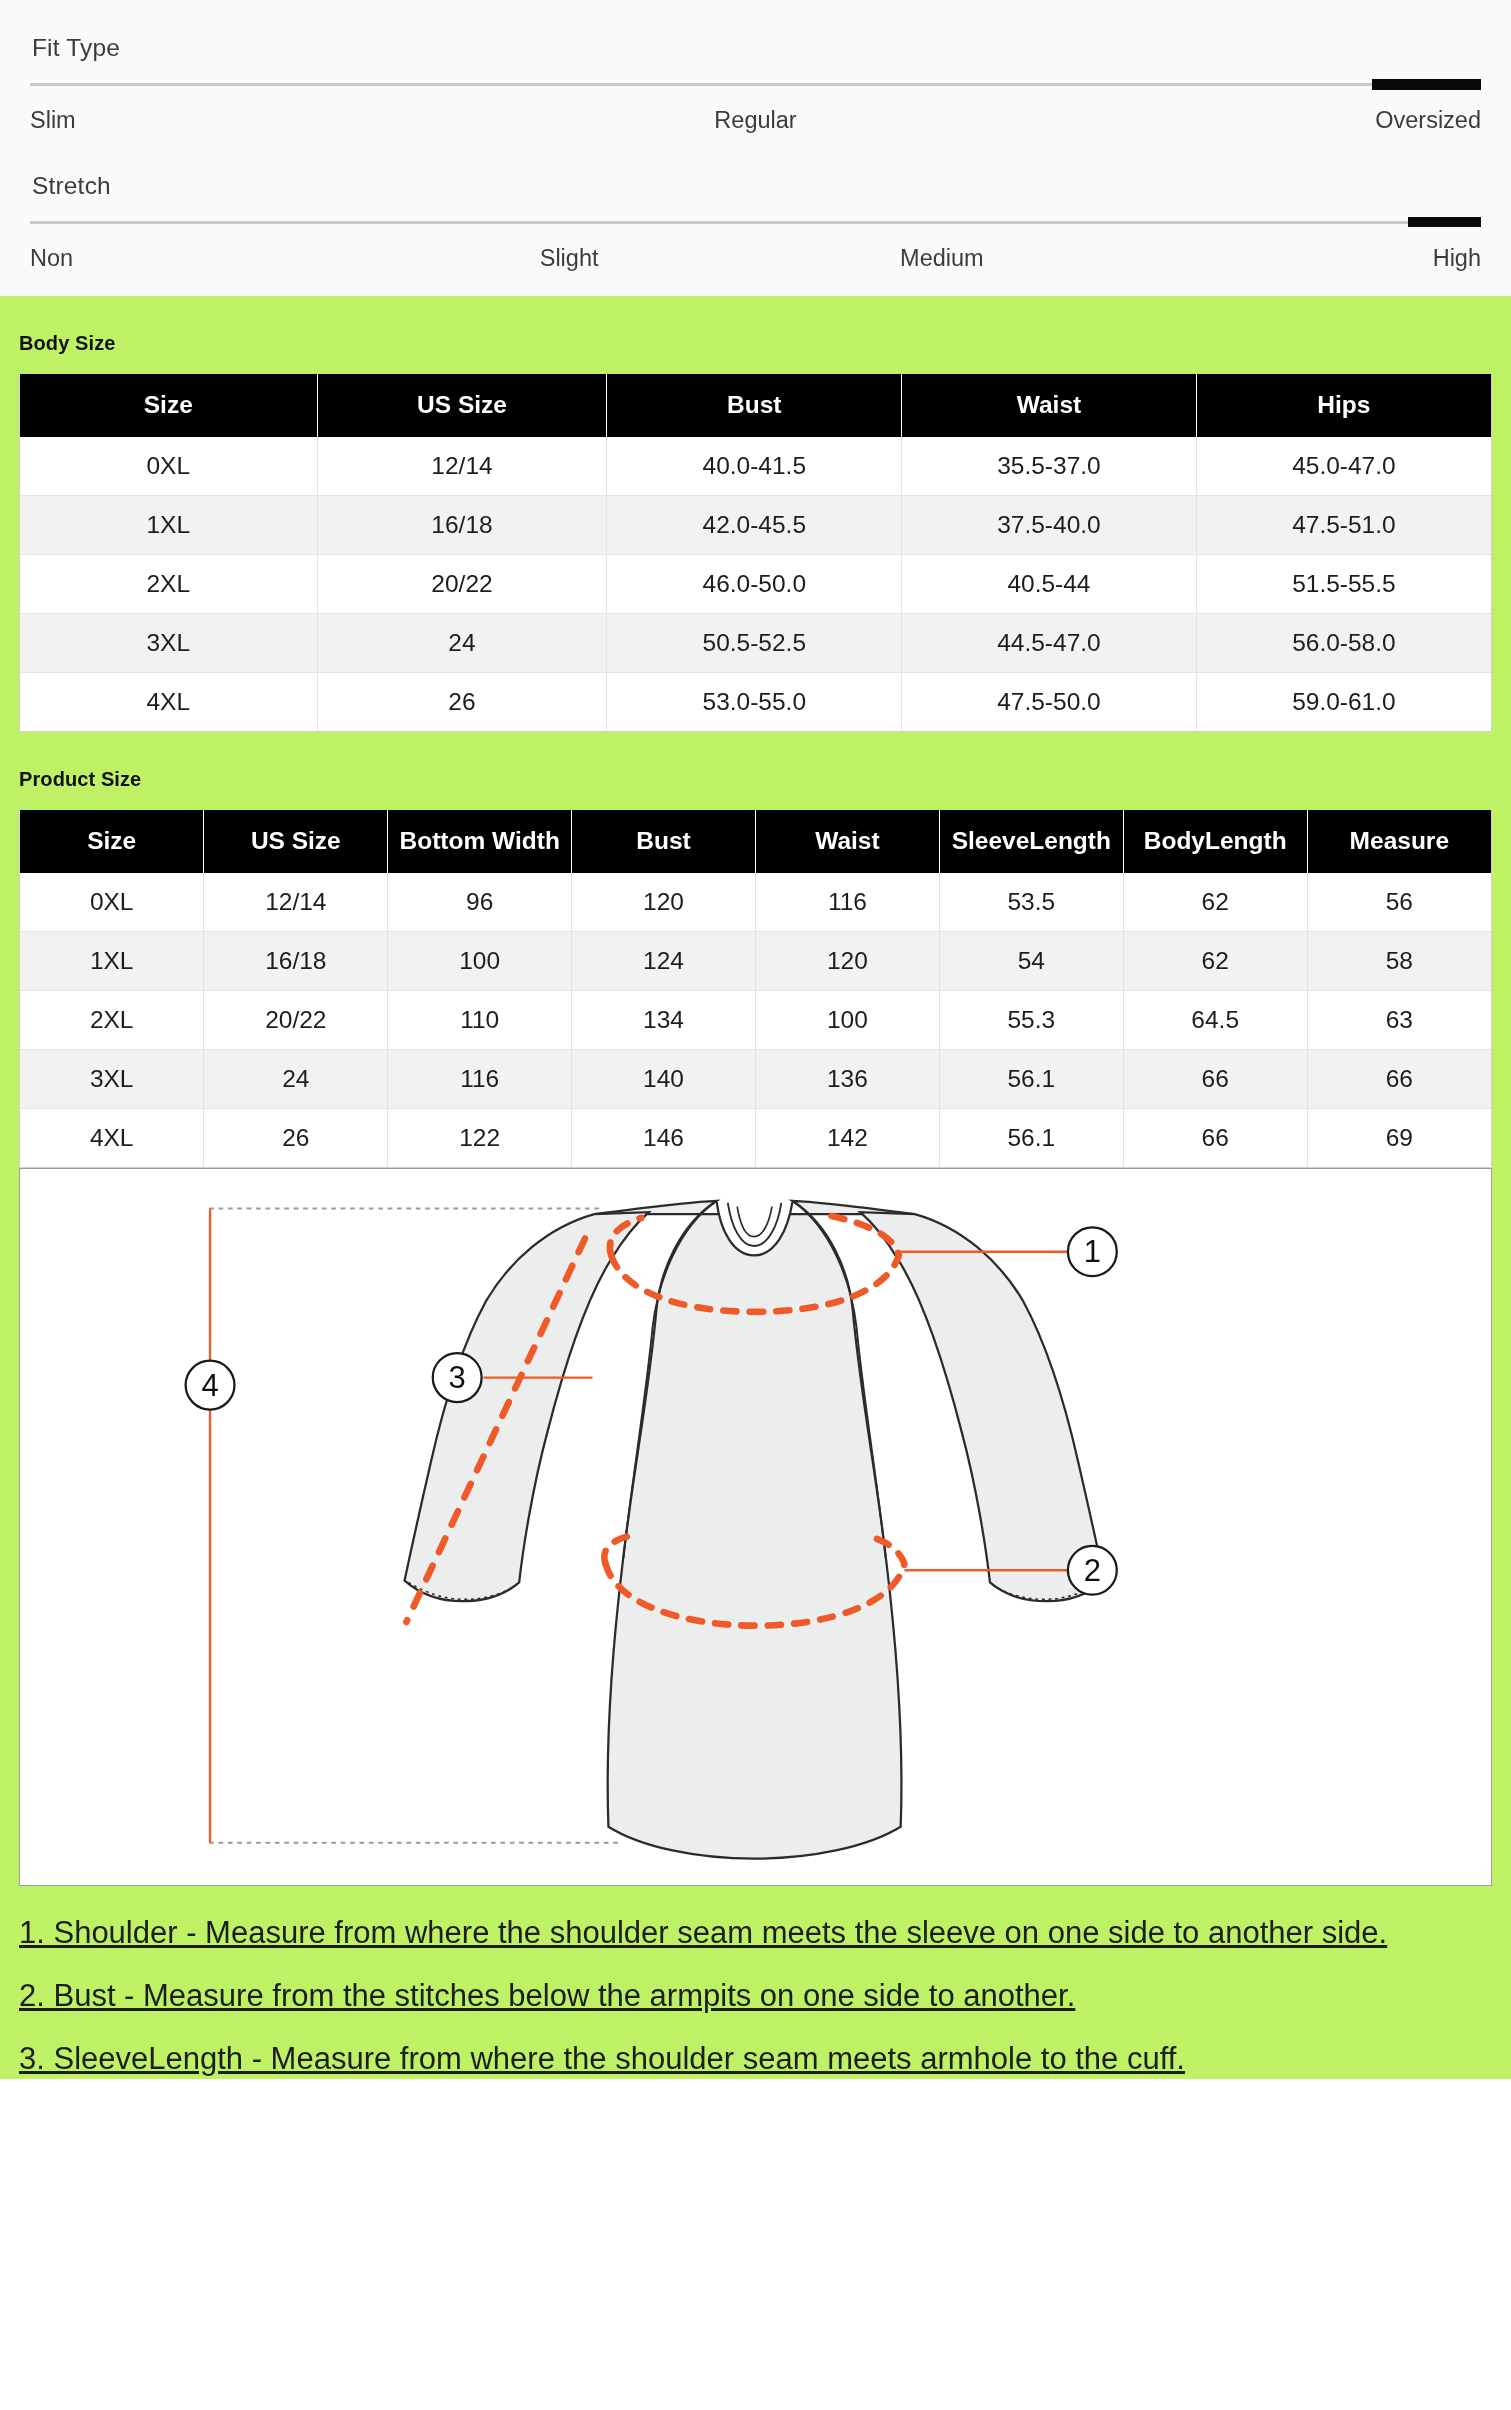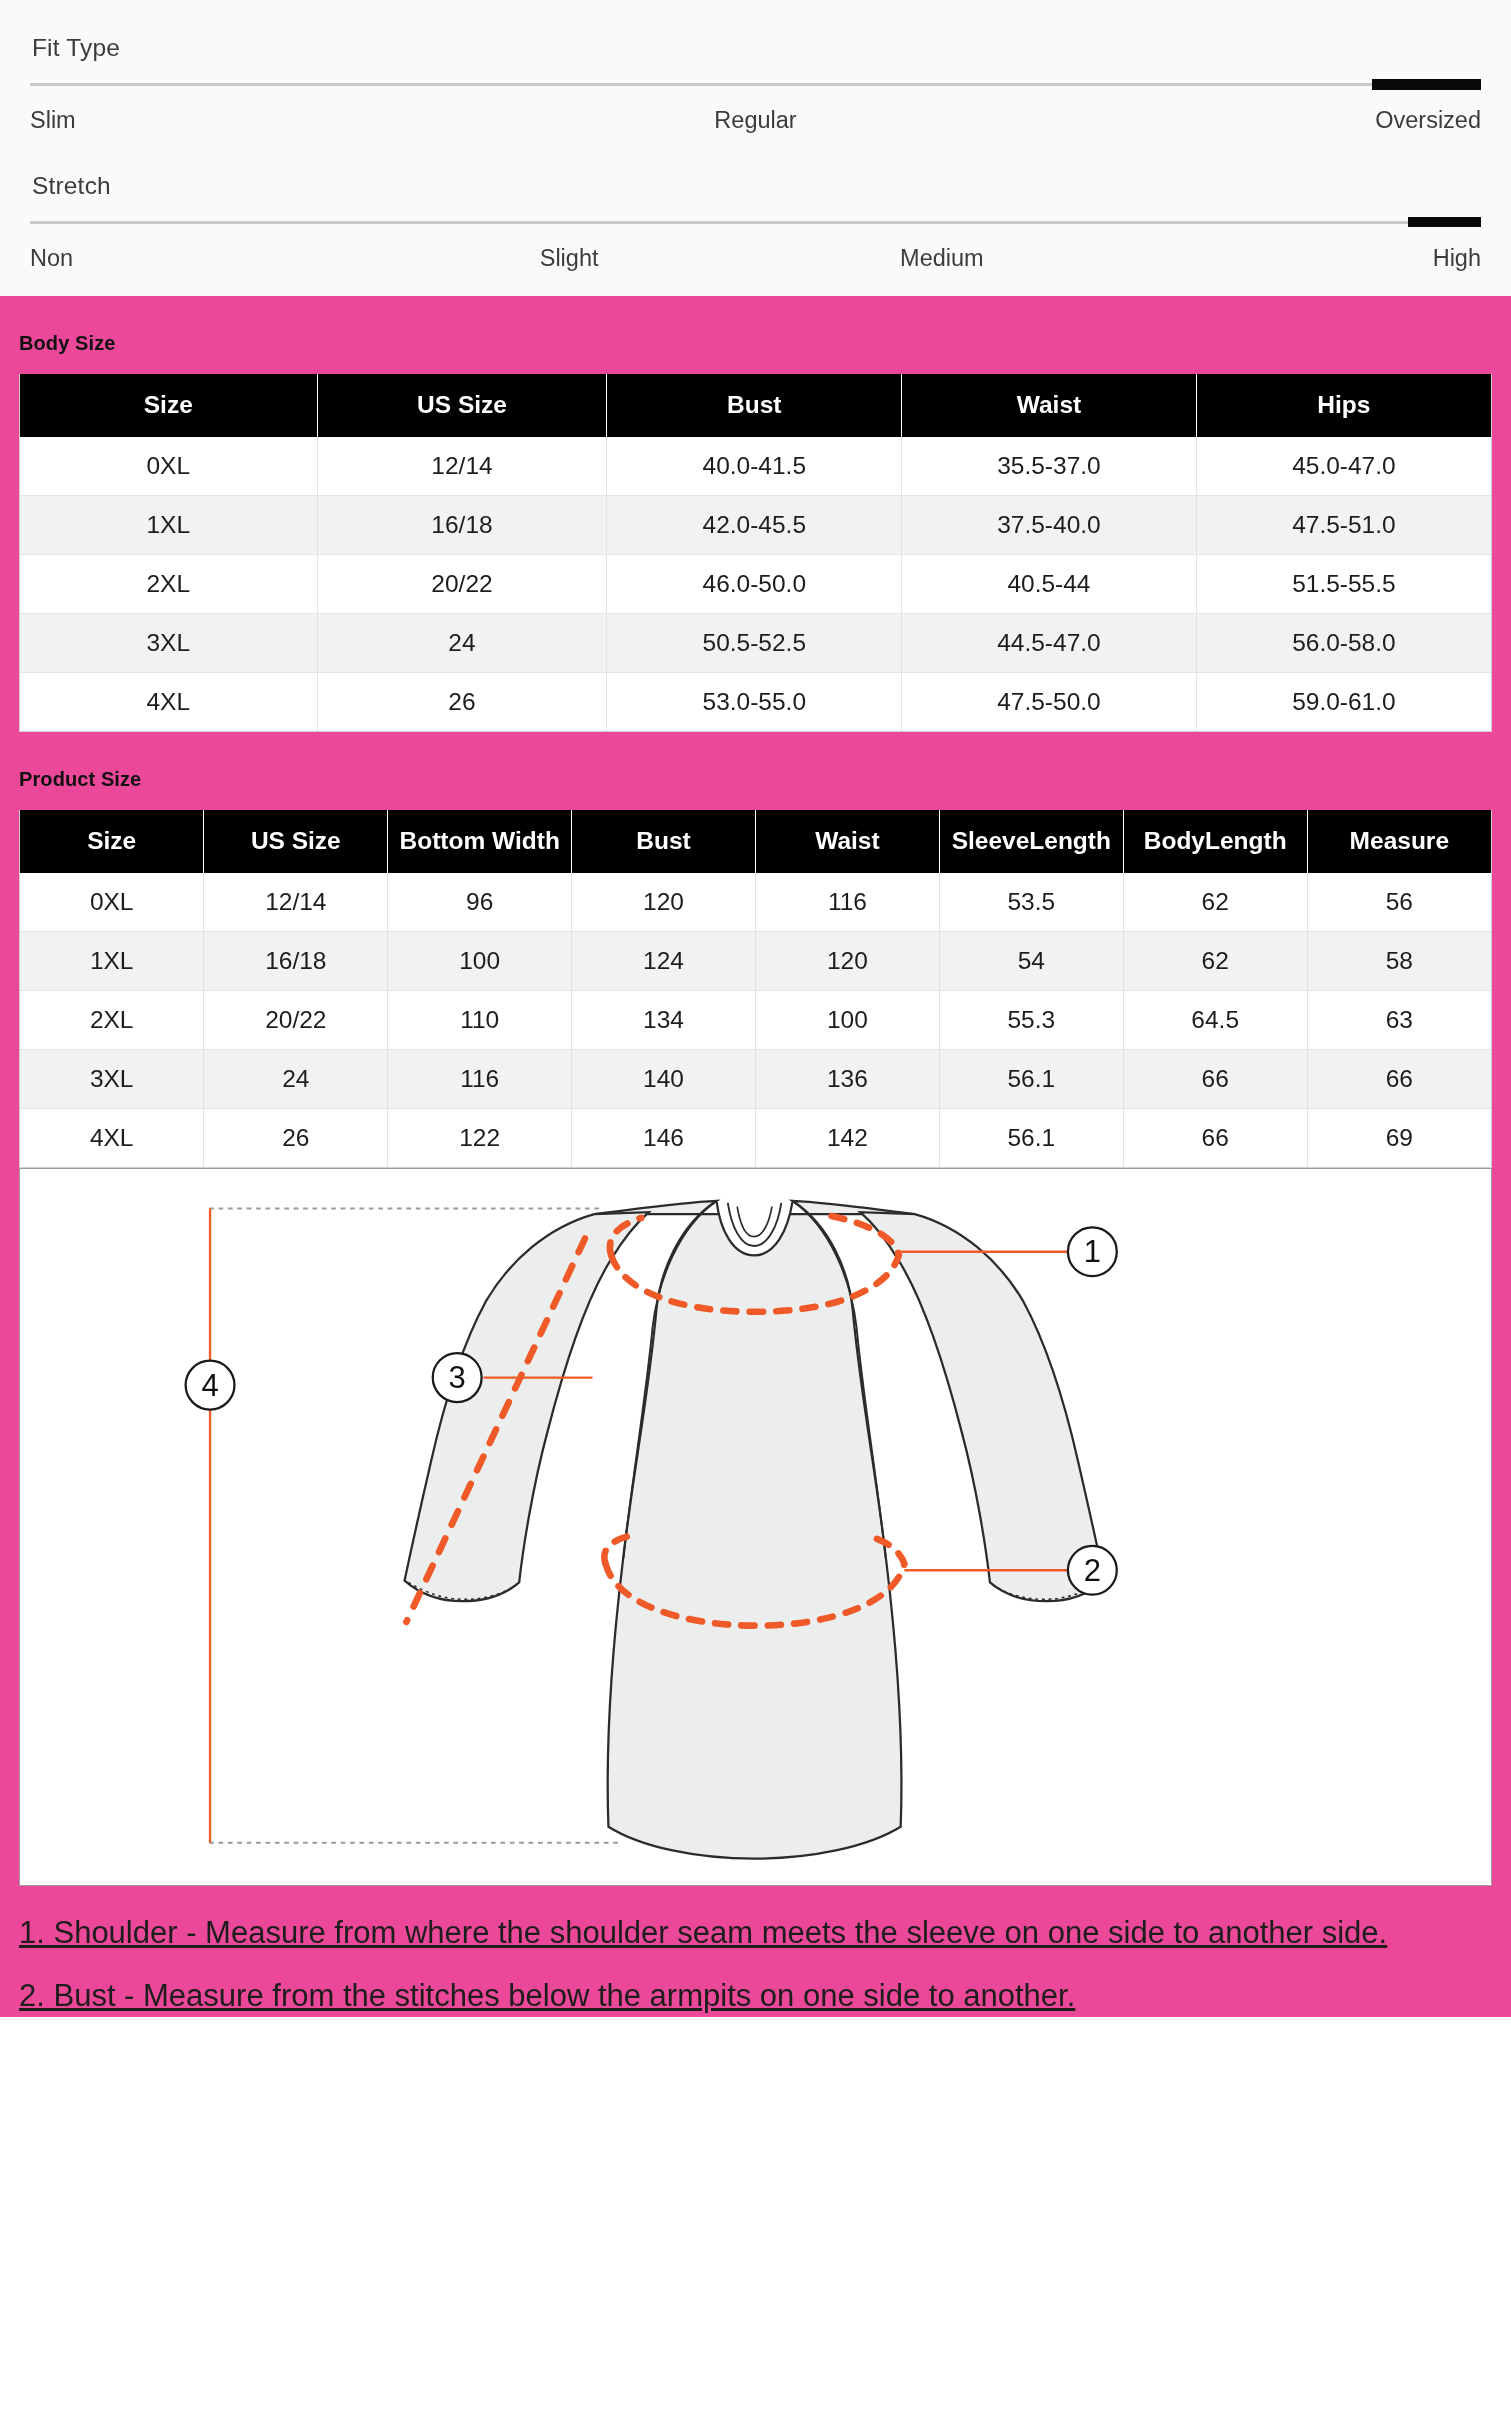--- a/index.html
+++ b/index.html
@@ -11,21 +11,21 @@
   body {
     width: 1511px;
     font-family: "Liberation Sans", sans-serif;
     color: #1a1a1a;
     -webkit-font-smoothing: antialiased;
   }
 
   .page {
     width: 1511px;
     padding: 0;
-    background: #ec4899;
+    background: #bef264;
   }
 
   
   .meters {
     background: #fafafa;
     padding: 34px 30px 24.5px 30px;
   }
   .meter-block { margin-bottom: 38px; }
   .meter-block:last-child { margin-bottom: 0; }
 
@@ -397,16 +397,17 @@
         <circle cx="201" cy="230" r="26" fill="#ffffff" stroke="#1a1a1a" stroke-width="2.4"></circle>
         <text id="co4" x="201" y="230" text-anchor="middle" dominant-baseline="central" font-family="Liberation Sans, sans-serif" font-size="33" fill="#111">4</text>
       </g>
 
     </svg>
   </div>
 
   <div class="notes">
     <div class="note">1. Shoulder - Measure from where the shoulder seam meets the sleeve on one side to another side.</div>
     <div class="note">2. Bust - Measure from the stitches below the armpits on one side to another.</div>
+    <div class="note">3. SleeveLength - Measure from where the shoulder seam meets armhole to the cuff.</div>
   </div>
 
 </div>
 
 
 </body></html>

